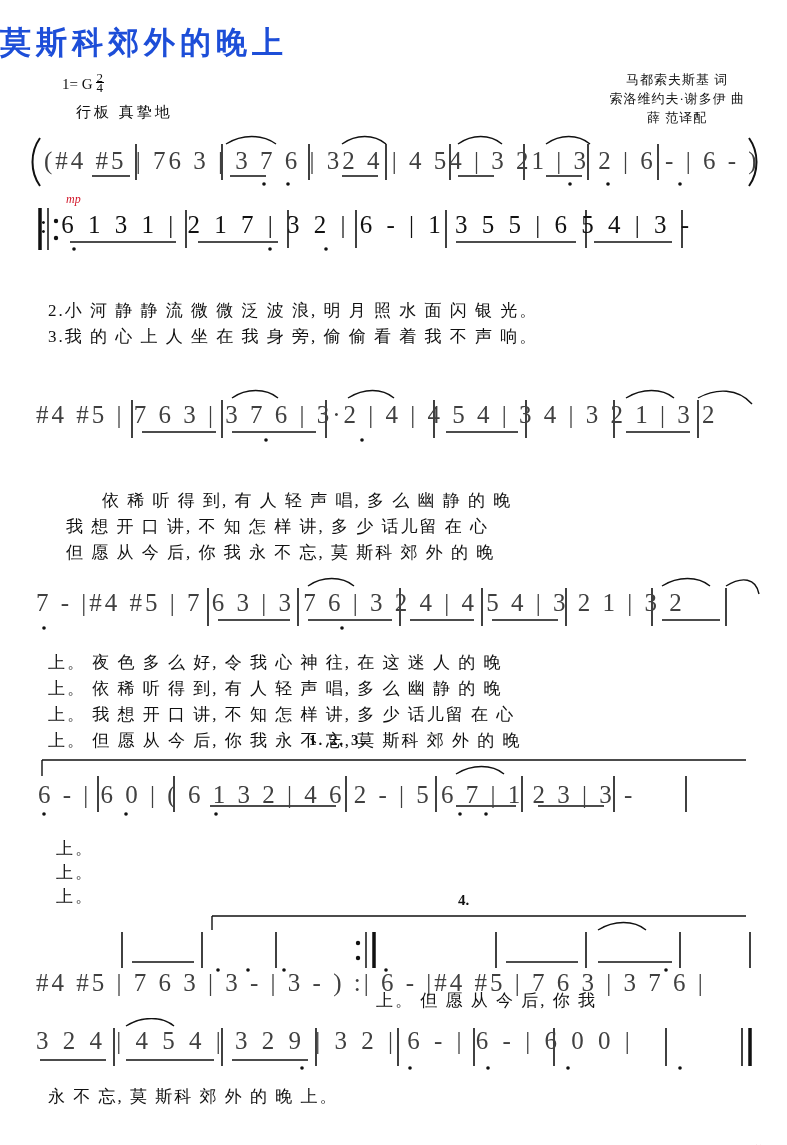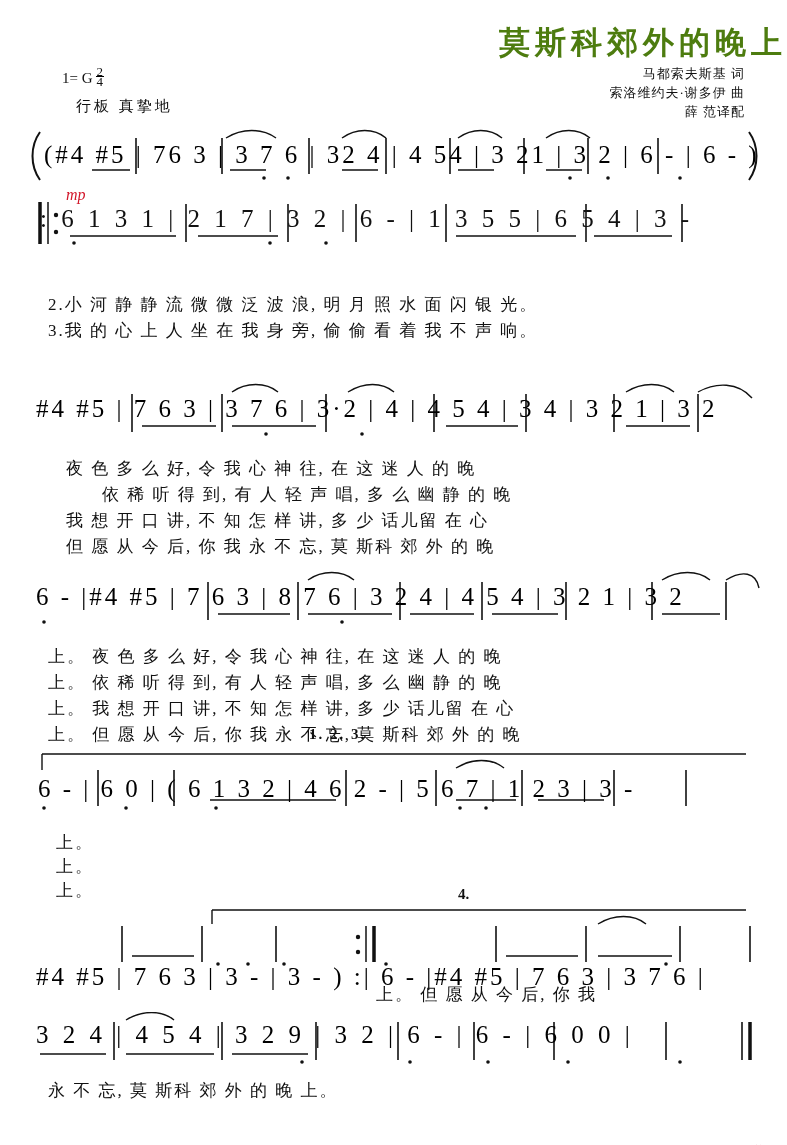--- a/index.html
+++ b/index.html
@@ -15,33 +15,33 @@
     color: #111;
     overflow: hidden;
   }
   .sheet {
     position: relative;
     width: 787px;
     height: 1145px;
   }
   
   .title {
-    text-align: right;
+    text-align: left;
     font-family: "Liberation Serif", serif;
     font-size: 31px;
     font-weight: bold;
     letter-spacing: 5px;
     margin-top: 22px;
-    color: #4d7c0f;
+    color: #1d4ed8;
   }
   
   .header {
     position: relative;
     height: 62px;
-    margin-top: 0;
+    margin-top: 6px;
   }
   .key-block {
     position: absolute;
     left: 62px;
     top: 4px;
     font-size: 15px;
     line-height: 20px;
   }
   .key-line {
     display: flex;
@@ -70,52 +70,52 @@
     margin-left: 14px;
     font-size: 15px;
     letter-spacing: 3px;
   }
   .credits {
     position: absolute;
     right: 42px;
     top: 0px;
     font-size: 13px;
     line-height: 19px;
-    text-align: right;
+    text-align: center;
   }
   .credits .row {
     white-space: nowrap;
     letter-spacing: 1px;
   }
   
   .system {
     position: relative;
     margin: 0 26px;
   }
   .notes {
     font-family: "Liberation Serif", serif;
     font-size: 25px;
     line-height: 30px;
     letter-spacing: 0px;
     white-space: nowrap;
-    color: #000000;
+    color: #404040;
   }
   .lyricline {
     font-size: 17px;
     letter-spacing: 2px;
     white-space: nowrap;
     color: #111;
     line-height: 25px;
   }
   .redline {
     color: #d2172a;
   }
   .mp {
     font-style: italic;
-    font-size: 16px;
+    font-size: 12px;
     color: #d2172a;
     font-family: "Liberation Serif", serif;
   }
   .footer-note {
     position: absolute;
     right: 8px;
     bottom: 6px;
     font-size: 12px;
     color: #333;
     display: flex;
@@ -239,21 +239,20 @@
 
       <path d="M206 10 C220 0, 240 0, 252 10" stroke="#111" stroke-width="1.4" fill="none"></path>
       <path d="M322 10 C338 0, 356 0, 368 10" stroke="#111" stroke-width="1.4" fill="none"></path>
       <path d="M600 10 C616 0, 636 0, 648 10" stroke="#111" stroke-width="1.4" fill="none"></path>
       <path d="M672 10 C690 0, 712 0, 726 16" stroke="#111" stroke-width="1.4" fill="none"></path>
       <circle cx="240" cy="52" r="1.8" fill="#111"></circle>
       <circle cx="336" cy="52" r="1.8" fill="#111"></circle>
     </svg>
     <div class="notes abs" style="left:10px;top:12px;letter-spacing:3px;">#4 #5 | 7 6 3 | 3 7 6 | 3·2 | 4 | 4 5 4 | 3 4 | 3 2 1 | 3 2</div>
 
-    <div class="lyricline abs" style="left:40px;top:74px;">夜  色 多 么 好,    令 我 心 神 往,   在 这   迷 人 的 晚</div>
     <div class="lyricline abs" style="left:40px;top:100px;margin-left:36px;">依  稀 听 得 到,    有 人 轻 声 唱,   多 么   幽 静 的 晚</div>
     <div class="lyricline abs" style="left:40px;top:152px;">但  愿 从 今 后,    你 我 永 不 忘,   莫 斯科 郊 外 的 晚</div>
     <div class="lyricline abs" style="left:40px;top:126px;">我  想 开 口 讲,    不 知 怎 样 讲,   多 少   话儿留 在 心</div>
   </div>
 
   <div class="system" style="height:180px;margin-top:10px;">
     <svg width="735" height="62" style="position:absolute;left:0;top:0;">
       <line x1="182" y1="12" x2="182" y2="50" stroke="#111" stroke-width="1.6"></line>
       <line x1="272" y1="12" x2="272" y2="50" stroke="#111" stroke-width="1.6"></line>
       <line x1="374" y1="12" x2="374" y2="50" stroke="#111" stroke-width="1.6"></line>
@@ -265,21 +264,21 @@
       <line x1="282" y1="44" x2="366" y2="44" stroke="#111" stroke-width="1.6"></line>
       <line x1="384" y1="44" x2="448" y2="44" stroke="#111" stroke-width="1.6"></line>
       <line x1="466" y1="44" x2="532" y2="44" stroke="#111" stroke-width="1.6"></line>
       <line x1="636" y1="44" x2="694" y2="44" stroke="#111" stroke-width="1.6"></line>
       <path d="M282 10 C296 0, 316 0, 328 10" stroke="#111" stroke-width="1.4" fill="none"></path>
       <path d="M636 10 C652 0, 672 0, 684 10" stroke="#111" stroke-width="1.4" fill="none"></path>
       <path d="M700 10 C716 0, 730 2, 733 18" stroke="#111" stroke-width="1.4" fill="none"></path>
       <circle cx="18" cy="52" r="1.8" fill="#111"></circle>
       <circle cx="316" cy="52" r="1.8" fill="#111"></circle>
     </svg>
-    <div class="notes abs" style="left:10px;top:12px;letter-spacing:3px;">6 - |#4 #5 | 7 6 3 | 8 7 6 | 3 2 4 | 4 5 4 | 3 2 1 | 3 2</div>
+    <div class="notes abs" style="left:10px;top:12px;letter-spacing:3px;">7 - |#4 #5 | 7 6 3 | 3 7 6 | 3 2 4 | 4 5 4 | 3 2 1 | 3 2</div>
 
     <div class="lyricline abs" style="left:22px;top:74px;">上。   夜 色 多 么 好,    令 我 心 神 往, 在 这   迷 人 的 晚</div>
     <div class="lyricline abs" style="left:22px;top:100px;">上。   依 稀 听 得 到,    有 人 轻 声 唱, 多 么   幽 静 的 晚</div>
     <div class="lyricline abs" style="left:22px;top:126px;">上。   我 想 开 口 讲,    不 知 怎 样 讲, 多 少   话儿留 在 心</div>
     <div class="lyricline abs" style="left:22px;top:152px;">上。   但 愿 从 今 后,    你 我 永 不 忘, 莫 斯科 郊 外 的 晚</div>
   </div>
 
   <div class="system" style="height:140px;margin-top:6px;">
     <svg width="735" height="72" style="position:absolute;left:0;top:-14px;">
 

